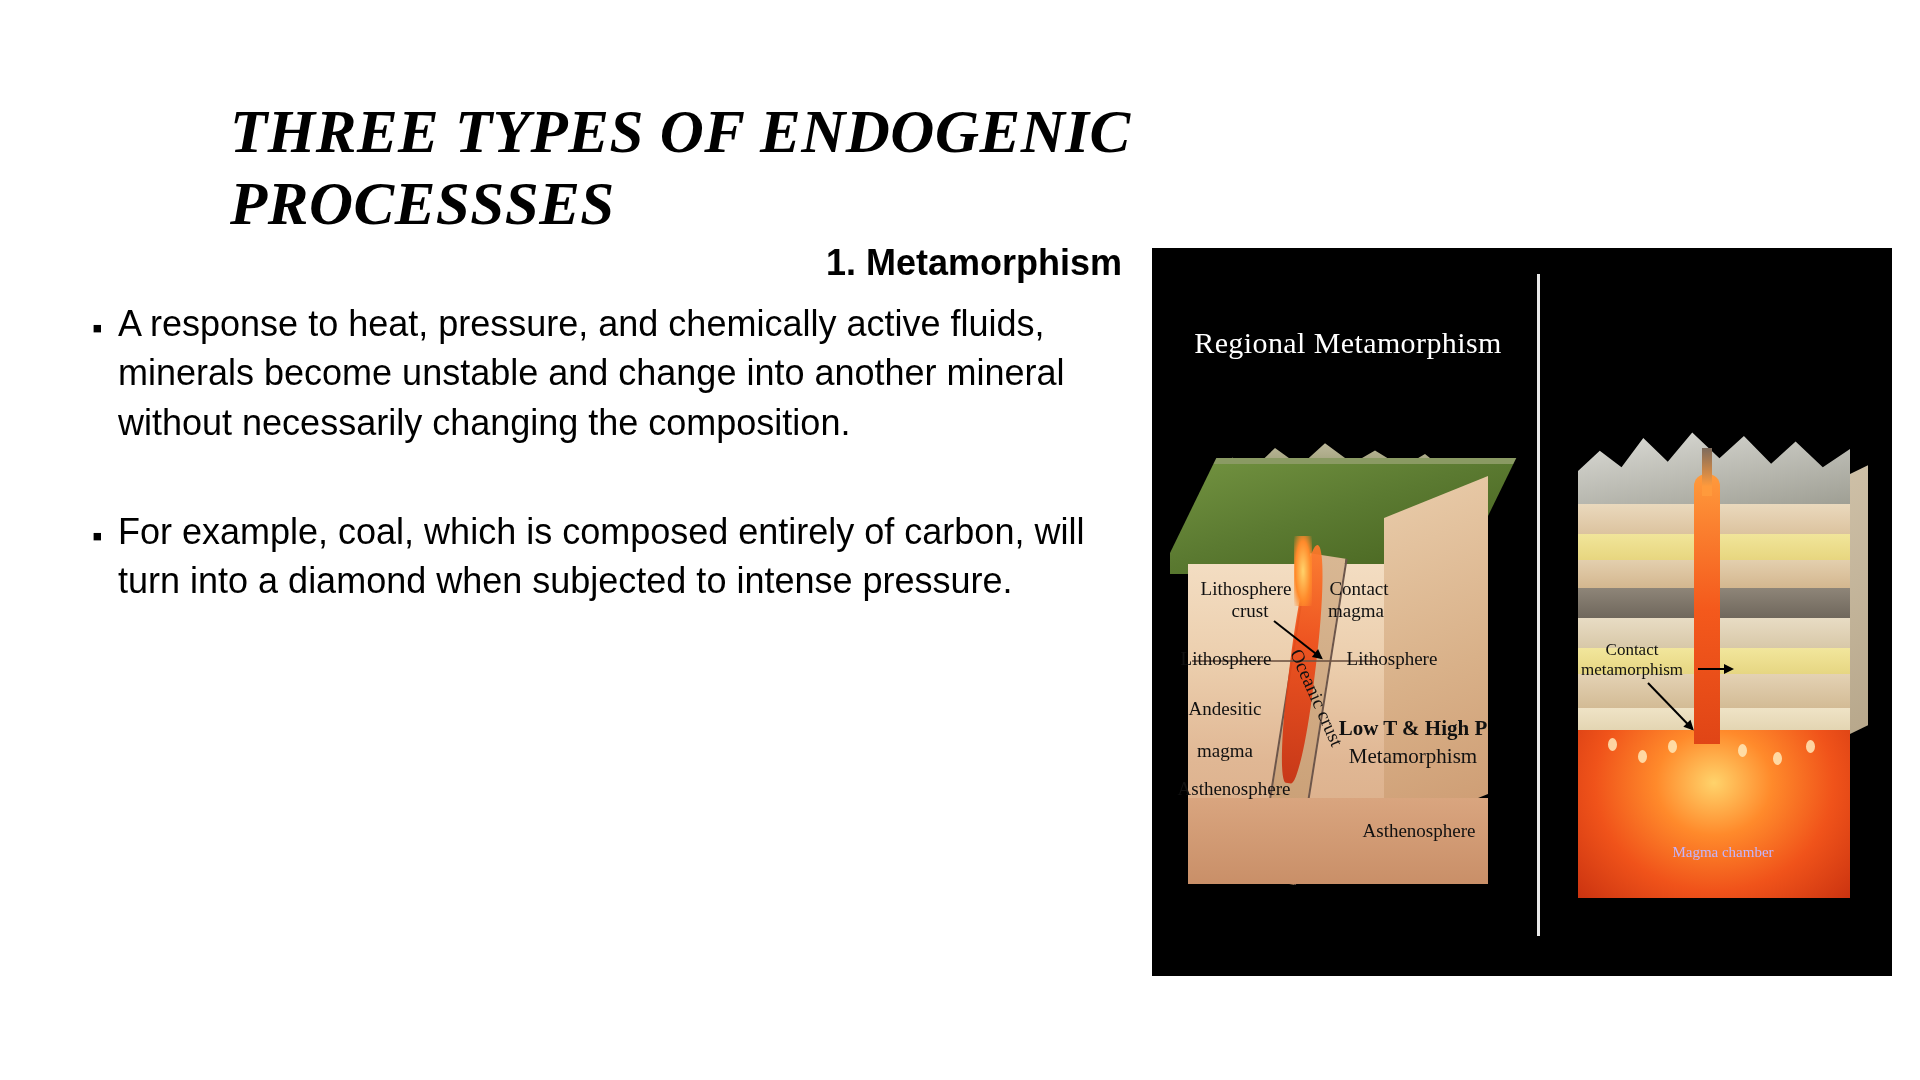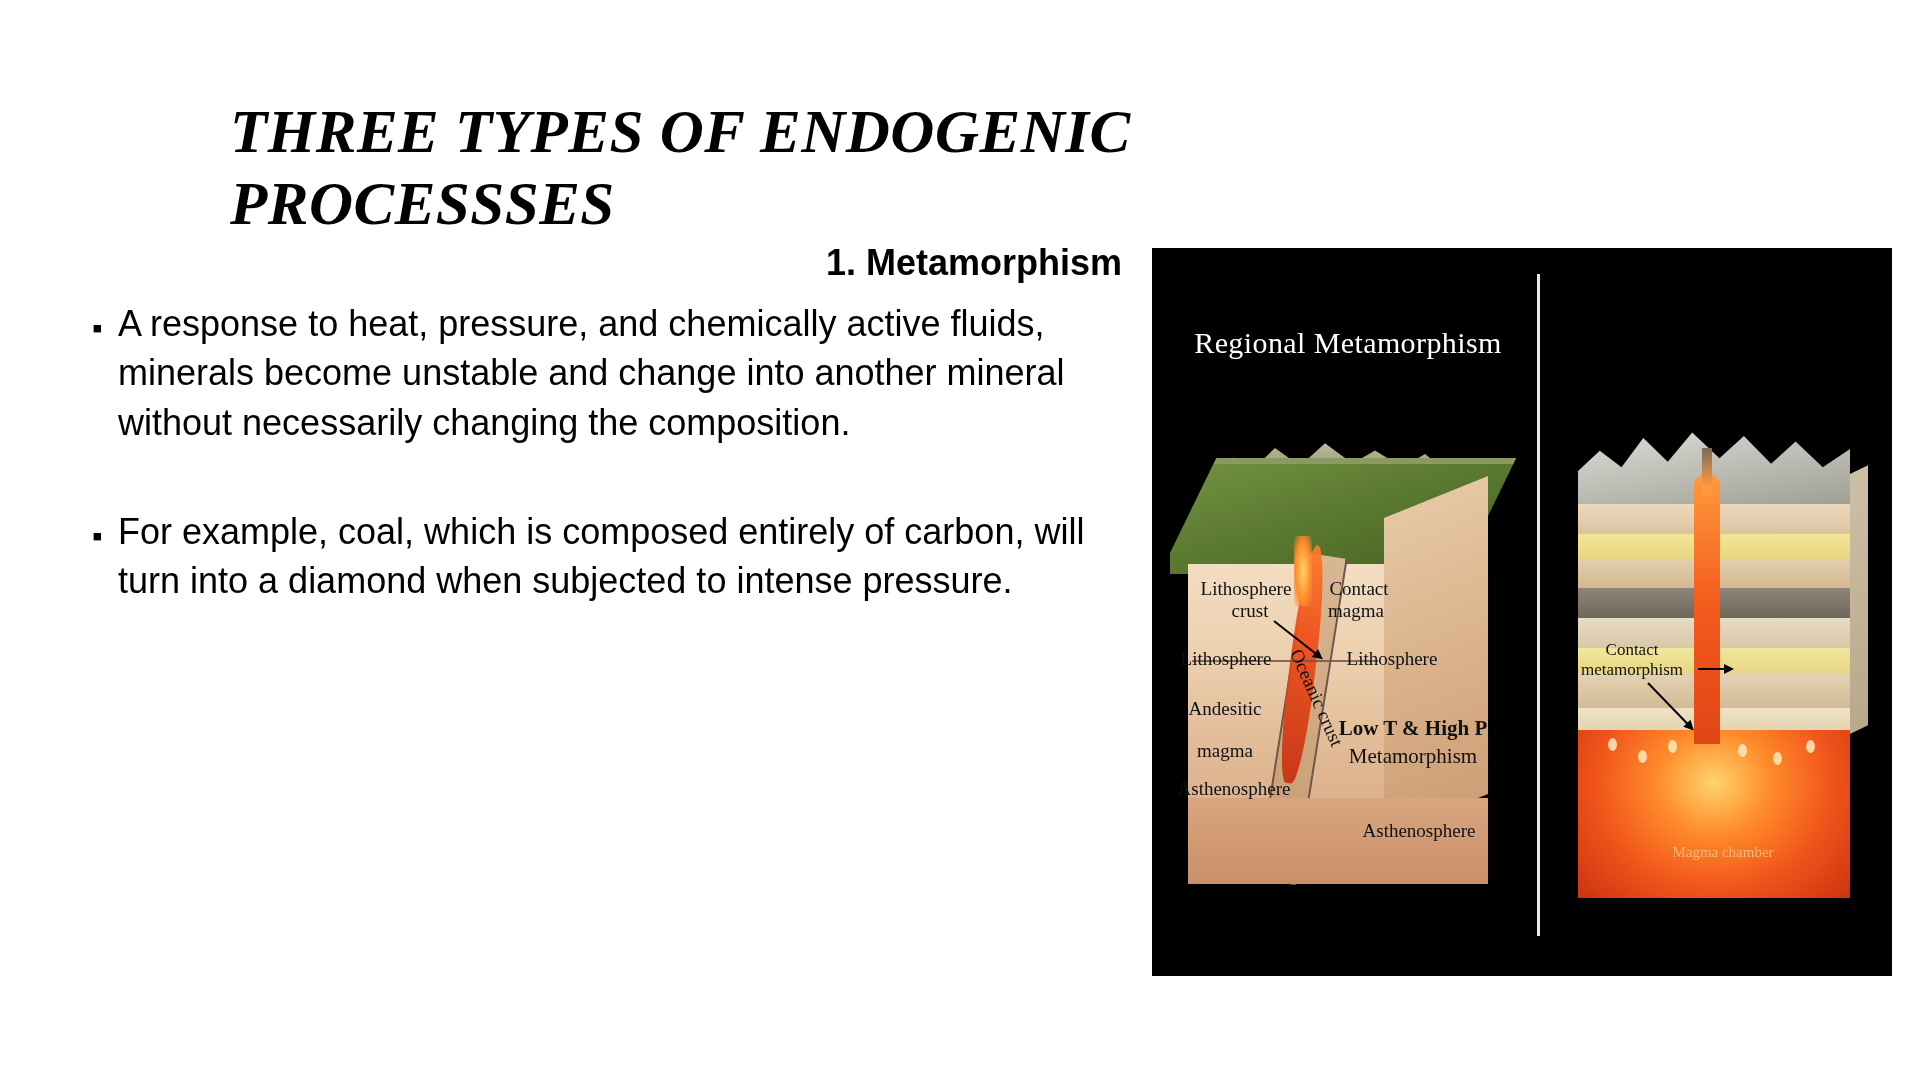--- a/index.html
+++ b/index.html
@@ -197,21 +197,21 @@
   .lf-line2 { top: 430px; }
 
   .lbl {
     position: absolute;
     color: #111;
     font-family: "Liberation Serif", serif;
     font-size: 19px;
     line-height: 1.15;
     text-align: center;
   }
-  .lbl.white { color: #fdba74; }
+  .lbl.white { color: #c4b5fd; }
   .arrow {
     position: absolute;
     background: #000;
     height: 2px;
     transform-origin: left center;
   }
   .arrow:after {
     content: "";
     position: absolute;
     right: -2px; top: -4px;

